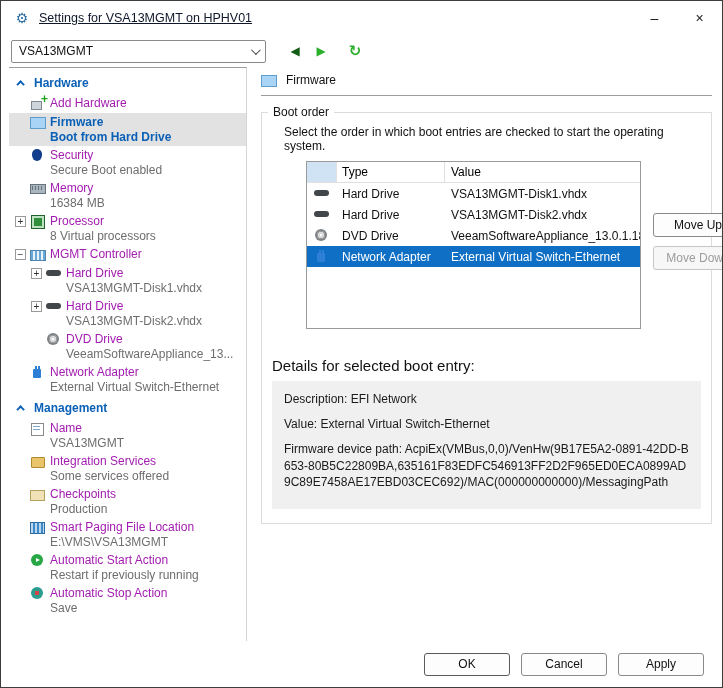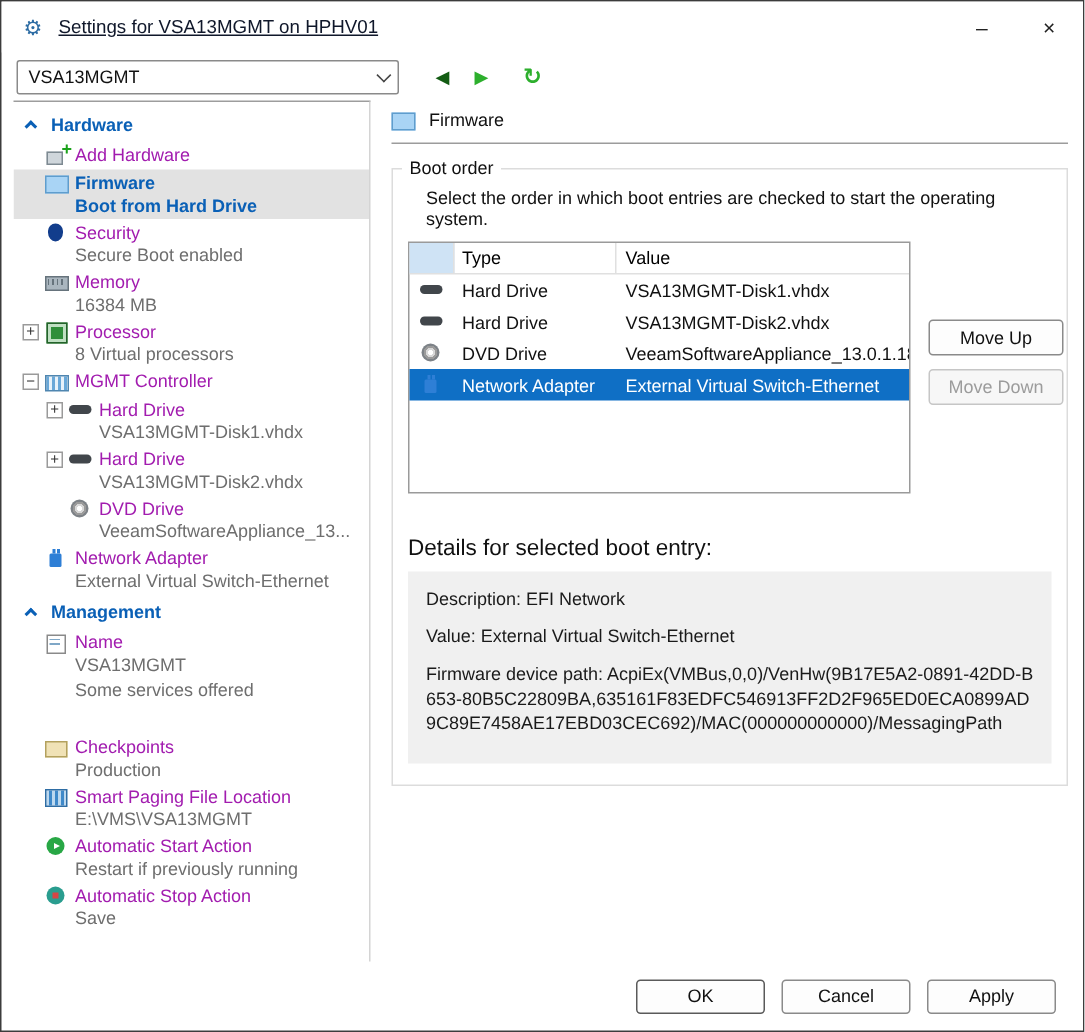--- a/index.html
+++ b/index.html
@@ -61,21 +61,21 @@
   .automatic-start-icon::after { content:""; position:absolute; left:6px; top:4px; width:0; height:0; border-left:4px solid #fff; border-top:2.5px solid transparent; border-bottom:2.5px solid transparent; }
   .automatic-stop-icon::before { content:""; position:absolute; left:1px; top:0; width:12px; height:12px; border-radius:50%; background:#2a9d8f; }
   .automatic-stop-icon::after { content:""; position:absolute; left:5px; top:4px; width:4px; height:4px; background:#d64545; }
 
   
   .main-header { display:flex; align-items:center; gap:9px; padding:2px 0 8px 0; border-bottom:1px solid #9c9c9c; font-size:12px; color:#111; }
   .groupbox { position:relative; border:1px solid #dcdcdc; margin-top:16px; padding:10px 10px 14px 10px; }
   .group-label { position:absolute; top:-8px; left:6px; background:#fff; padding:0 5px; font-size:12px; color:#111; }
   .boot-desc { font-size:12px; color:#111; margin:2px 0 8px 12px; }
   .table-area { display:flex; gap:12px; }
-  .boot-table { width:335px; height:168px; border:1px solid #9a9a9a; background:#fff; display:flex; flex-direction:column; font-size:12px; }
+  .boot-table { width:335px; height:168px; border:1px solid #9a9a9a; background:#fff; display:flex; flex-direction:column; font-size:12px;margin-left:34px; }
   .boot-header { display:flex; height:21px; align-items:center; border-bottom:1px solid #e0e0e0; flex:0 0 21px; }
   .hcell-icon { width:30px; align-self:stretch; background:#cfe3f5; border-right:1px solid #e0e0e0; }
   .hcell-type { width:108px; padding-left:5px; border-right:1px solid #e0e0e0; align-self:stretch; display:flex; align-items:center; }
   .hcell-value { flex:1; padding-left:6px; }
   .boot-row { display:flex; height:21px; align-items:center; flex:0 0 21px; color:#111; }
   .boot-row.selected { background:#0f6fc5; color:#fff; }
   .cell-icon { width:30px; display:flex; justify-content:center; }
   .cell-type { width:108px; padding-left:5px; white-space:nowrap; overflow:hidden; }
   .cell-value { flex:1; padding-left:6px; white-space:nowrap; overflow:hidden; }
   .side-btns { display:flex; flex-direction:column; gap:9px; margin-top:52px; }
@@ -203,23 +203,28 @@
         </div>
         <div class="tree-node" style="padding-left: 6px;">
           <div class="tree-line">
             <span class="expander empty"></span>
             <span class="ic name-icon"></span>
             <span class="tree-label">Name</span>
           </div>
           <div class="tree-sub">VSA13MGMT</div>
         </div>
         <div class="tree-node" style="padding-left: 6px;">
+          <div class="tree-line">
+            <span class="expander empty"></span>
+            <span class="ic integration-services-icon"></span>
+            <span class="tree-label">Integration Services</span>
+          </div>
           <div class="tree-sub">Some services offered</div>
         </div>
-        <div class="tree-node" style="padding-left: 6px; margin-top: 20px;">
+        <div class="tree-node" style="padding-left: 6px;">
           <div class="tree-line">
             <span class="expander empty"></span>
             <span class="ic checkpoints-icon"></span>
             <span class="tree-label">Checkpoints</span>
           </div>
           <div class="tree-sub">Production</div>
         </div>
         <div class="tree-node" style="padding-left: 6px;">
           <div class="tree-line">
             <span class="expander empty"></span>

